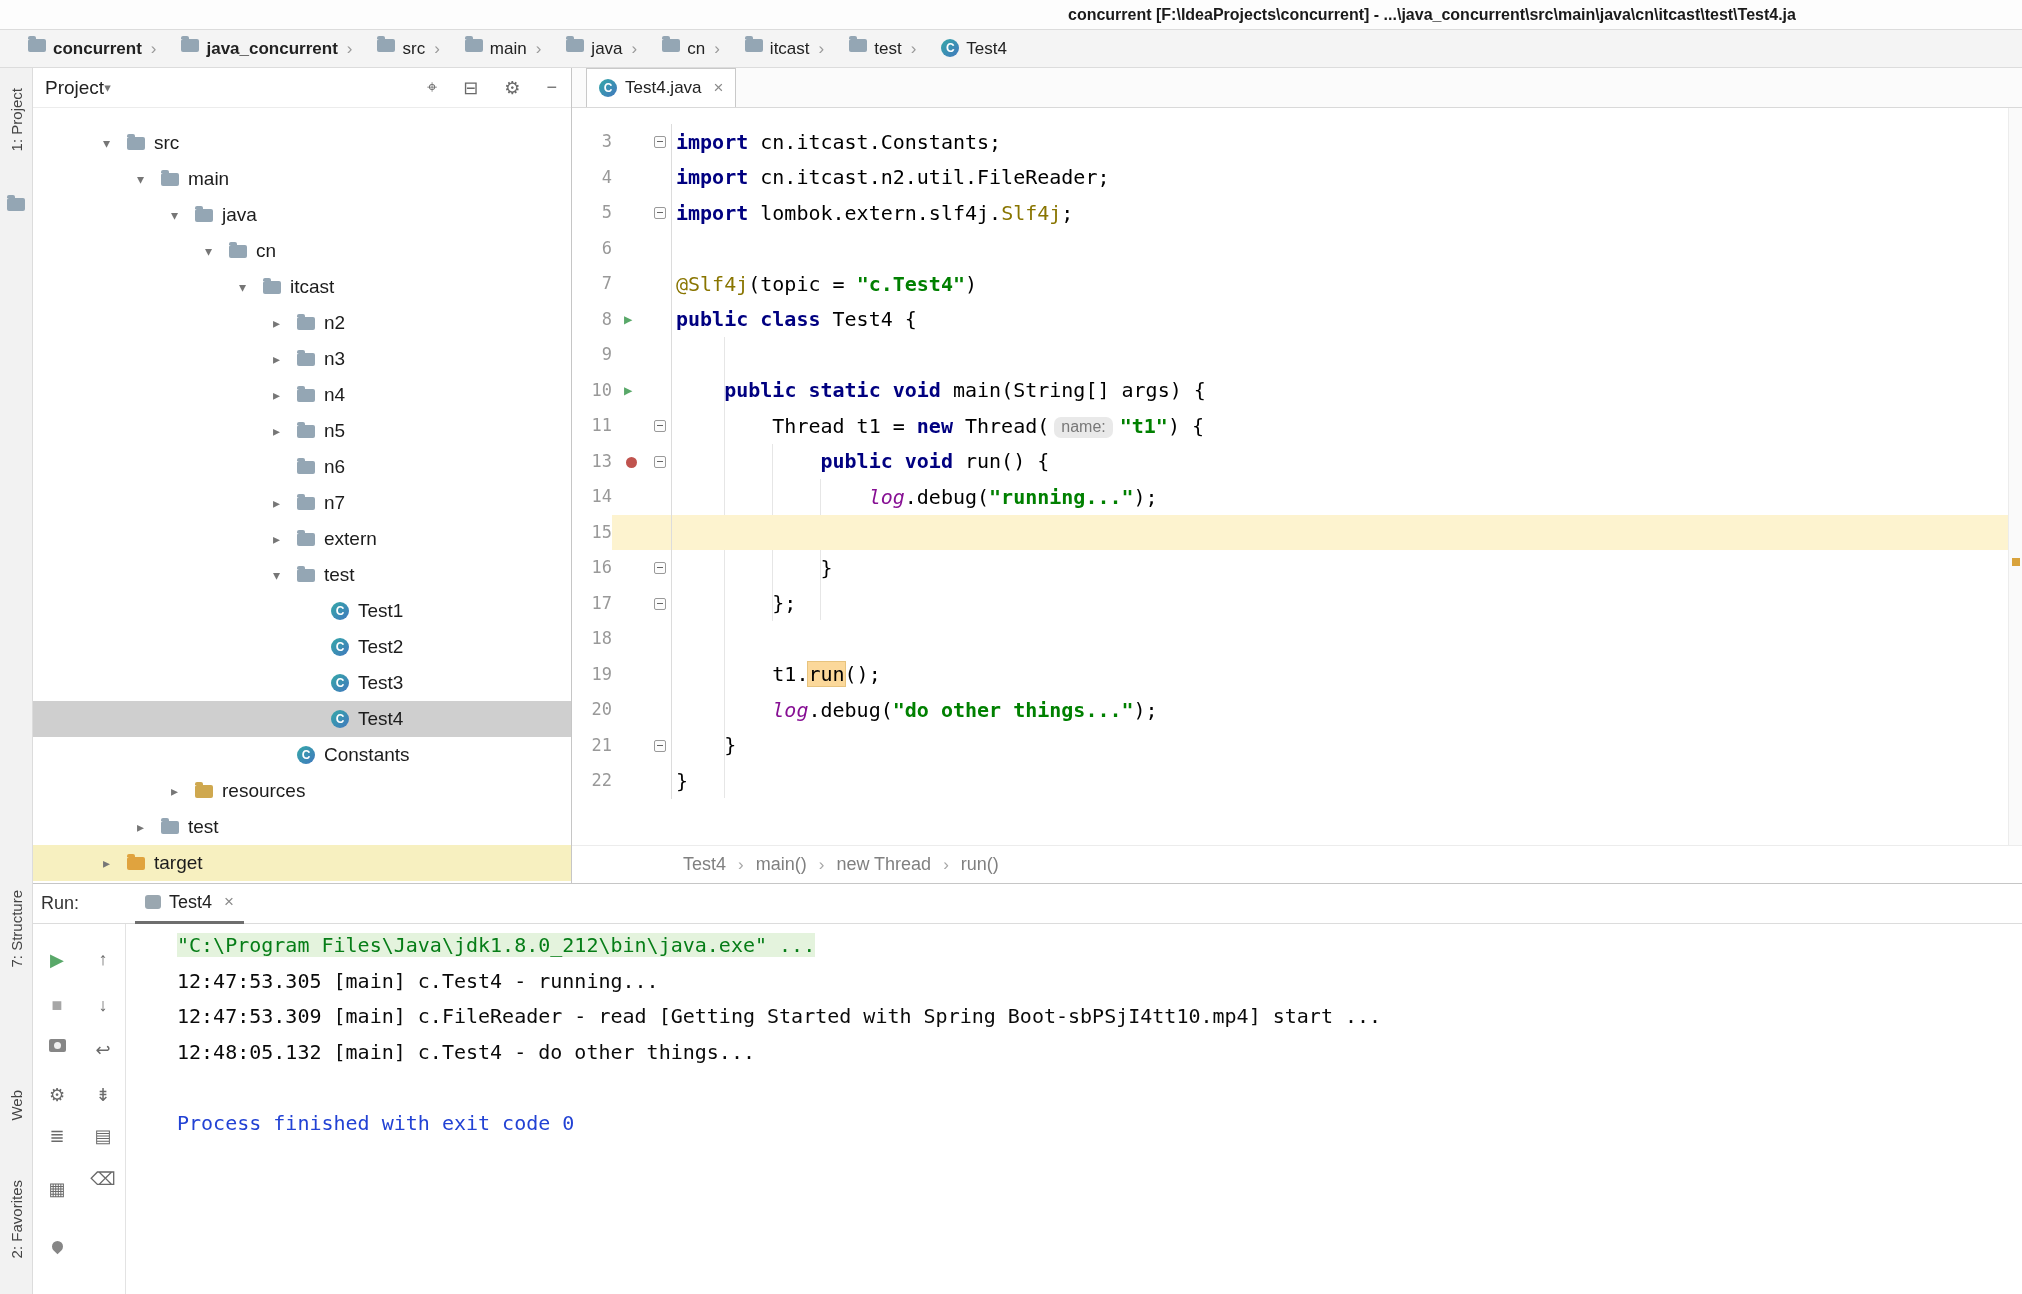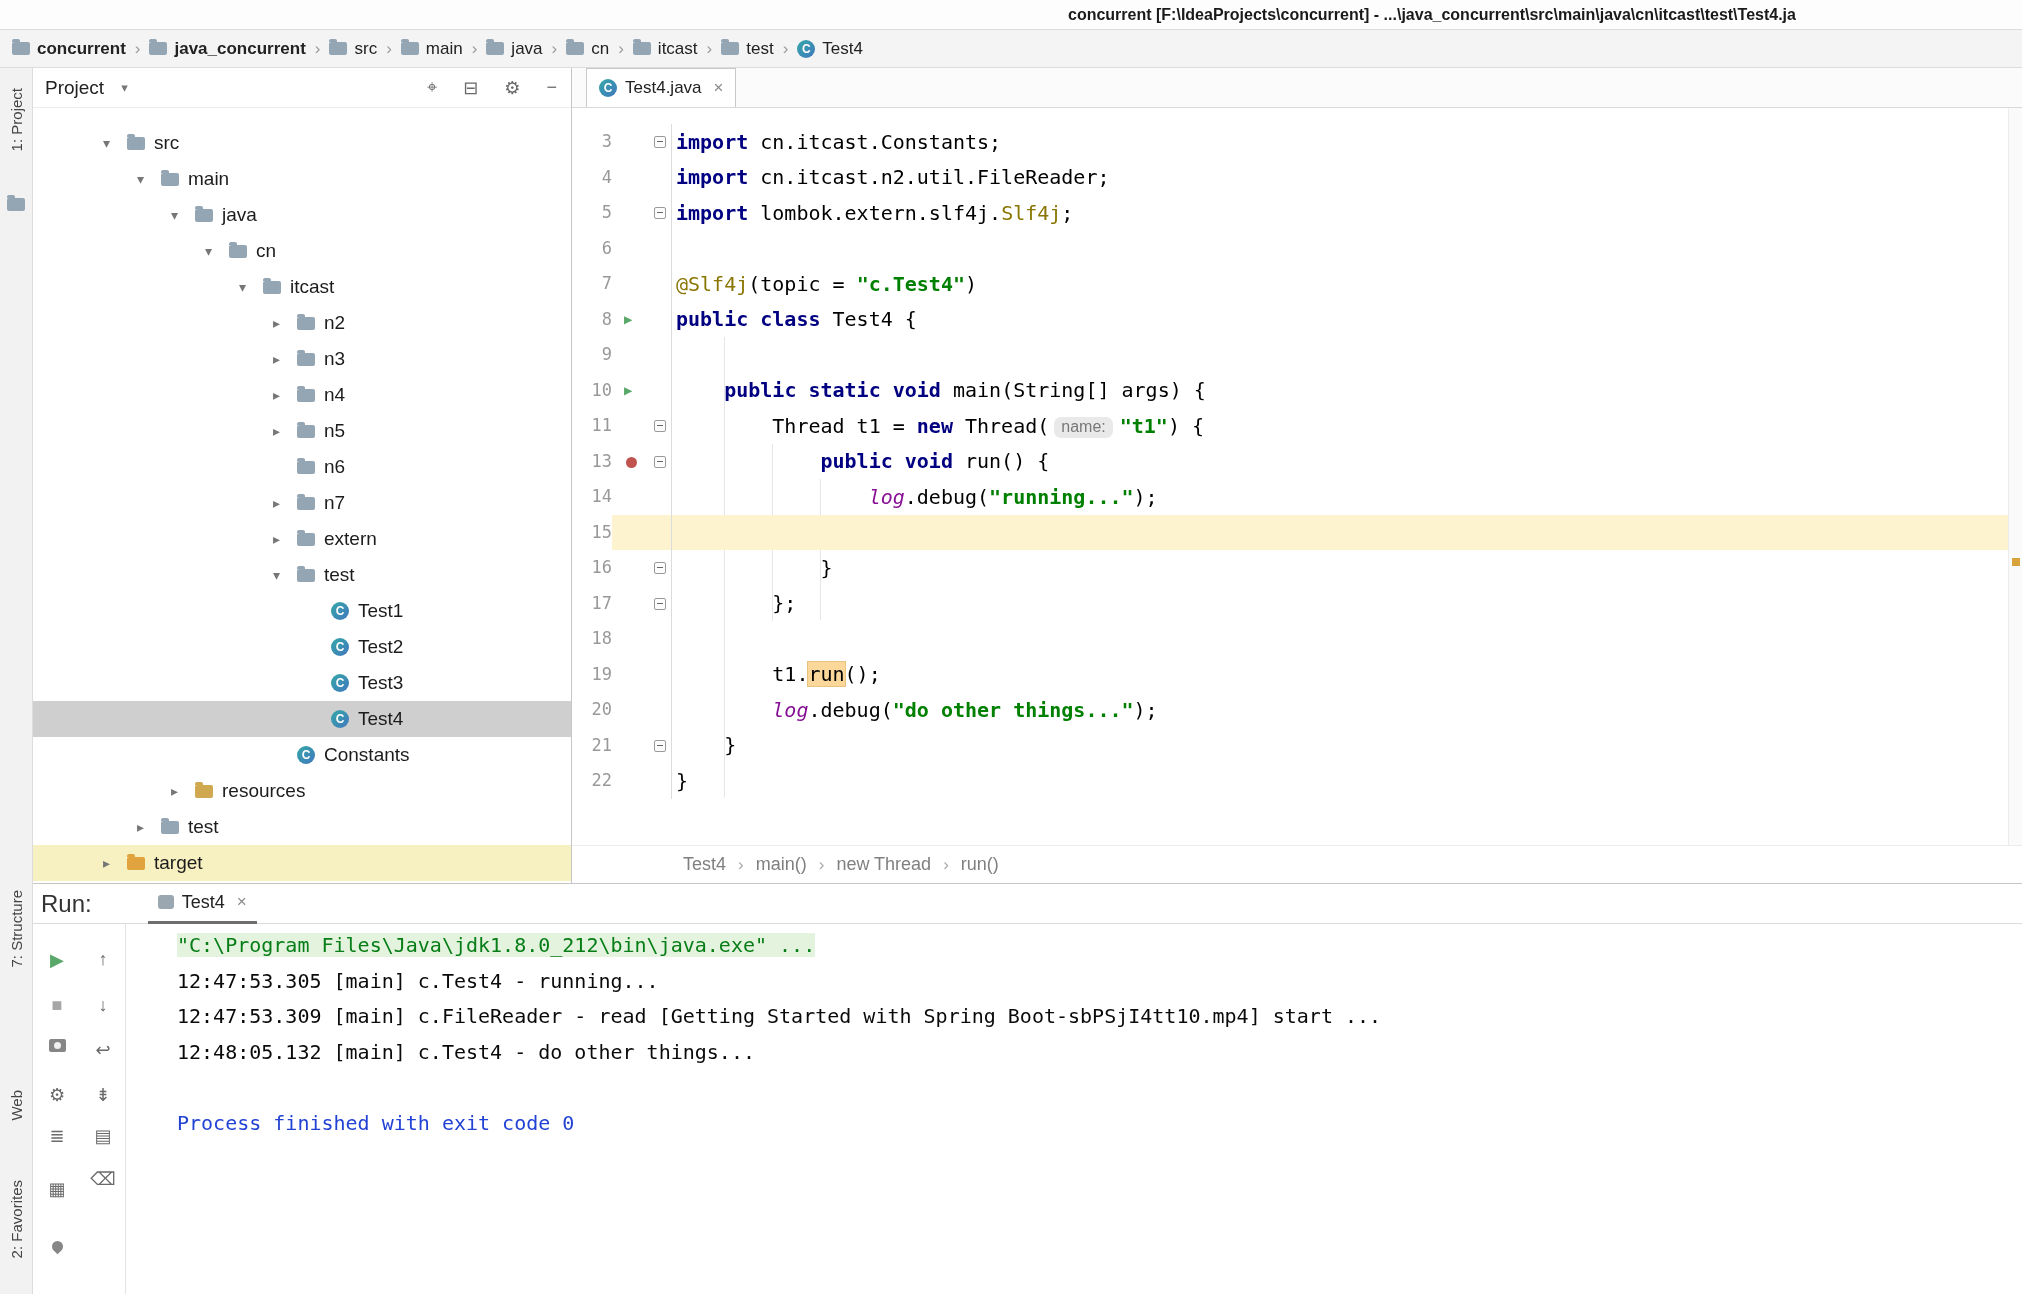--- a/index.html
+++ b/index.html
@@ -7,21 +7,21 @@
   .app { position:relative; width:2022px; height:1294px; background:#fff; overflow:hidden; }
 
   
   .menubar { position:absolute; left:0; top:0; right:0; height:30px; background:#fdfdfd; border-bottom:1px solid #dcdcdc; }
   .menu-items { position:absolute; left:40px; top:0; height:30px; display:flex; align-items:center; }
   .menu-item { padding:0 13px; font-size:17px; font-weight:bold; color:#111; white-space:nowrap; }
   .win-title { position:absolute; left:1068px; right:0; top:0; height:30px; line-height:30px; font-size:16px; font-weight:bold; color:#1a1a1a; white-space:nowrap; overflow:hidden; }
 
   
   .crumbbar { position:absolute; left:0; top:30px; right:0; height:38px; background:#f4f4f4; border-bottom:1px solid #dcdcdc; display:flex; align-items:center; padding-left:12px; }
-  .crumb { display:inline-flex; align-items:center; gap:7px; font-size:17px; color:#222; white-space:nowrap; }
+  .crumb { display:inline-flex; align-items:flex-start; gap:7px; font-size:17px; color:#222; white-space:nowrap;margin-left:16px; }
   .crumb.bold .crumb-label { font-weight:bold; }
   .crumb-sep { color:#9a9a9a; margin:0 9px; font-size:17px; }
 
   
   .folder-ico { display:inline-block; width:18px; height:13px; background:#94a6b4; border-radius:2px; position:relative; flex:none; }
   .folder-ico::before { content:''; position:absolute; top:-3px; left:0; width:8px; height:3px; background:inherit; border-radius:2px 2px 0 0; }
   .folder-ico.folder-excluded { background:#e0a33e; }
   .folder-ico.folder-resources { background:#cfa84f; }
   .cls-ico { display:inline-flex; width:18px; height:18px; border-radius:50%; background:linear-gradient(135deg,#35a8a8,#4178be); color:#fff; font-size:12px; font-weight:bold; align-items:center; justify-content:center; flex:none; }
   .cam-ico { display:inline-block; width:17px; height:13px; background:#868686; border-radius:2px; position:relative; }
@@ -30,21 +30,21 @@
 
   
   .stripe { position:absolute; left:0; top:68px; bottom:0; width:33px; background:#f2f2f2; border-right:1px solid #dcdcdc; }
   .stripe-item { position:absolute; left:0; width:32px; display:flex; justify-content:center; cursor:default; }
   .vlabel { writing-mode:vertical-rl; transform:rotate(180deg); font-size:15px; color:#444; white-space:nowrap; }
   .stripe-ico { position:absolute; left:7px; }
 
   
   .project-panel { position:absolute; left:33px; top:68px; width:539px; height:815px; background:#fff; border-right:1px solid #c6c6c6; overflow:hidden; }
   .pp-header { position:absolute; left:0; top:0; right:0; height:40px; display:flex; align-items:center; padding:0 14px 0 12px; border-bottom:1px solid #ececec; }
-  .pp-title { font-size:19px; color:#222; display:flex; align-items:center; gap:17px; }
+  .pp-title { font-size:19px; color:#222; display:flex; align-items:center; gap:0; }
   .pp-dd { color:#777; font-size:13px; }
   .pp-icons { margin-left:auto; display:flex; gap:26px; }
   .pp-icons span { color:#6a6a6a; font-size:18px; }
   .tree { position:absolute; left:0; top:40px; right:0; bottom:0; padding-top:17px; }
   .tree-row { height:36px; display:flex; align-items:center; white-space:nowrap; cursor:default; }
   .tree-row.selected { background:#cfcfcf; }
   .tree-row.hl-row { background:#f7f0c0; }
   .chev { width:24px; font-size:14px; color:#767676; flex:none; }
   .tree .folder-ico, .tree .cls-ico { margin-right:9px; }
   .tree-label { font-size:19px; color:#1c1c1c; }
@@ -79,21 +79,21 @@
   .bulb { position:absolute; left:22px; top:8px; width:15px; height:15px; border-radius:50%; background:#f6c644; box-shadow:0 3px 0 -1px #a9a9a9; }
 
   .ed-crumbs { position:absolute; left:0; bottom:0; right:0; height:38px; border-top:1px solid #ececec; display:flex; align-items:center; padding-left:111px; font-size:18px; color:#808080; background:#fff; }
   .ed-crumbs .crumb-sep { margin:0 12px; color:#a7a7a7; }
   .ed-scroll { position:absolute; right:0; top:40px; bottom:38px; width:14px; background:#fafafa; border-left:1px solid #ececec; }
   .ed-scroll .mark { position:absolute; left:3px; top:450px; width:8px; height:8px; background:#d9a33c; }
 
   
   .run-panel { position:absolute; left:33px; right:0; top:883px; bottom:0; background:#fff; border-top:1px solid #c6c6c6; }
   .run-header { position:absolute; left:0; top:0; right:0; height:40px; border-bottom:1px solid #dcdcdc; display:flex; align-items:center; }
-  .run-label { font-size:24px; color:#333; margin-left:8px; }
+  .run-label { font-size:18px; color:#333; margin-left:8px; }
   .run-tab { margin-left:56px; height:40px; display:flex; align-items:center; gap:8px; padding:0 10px; font-size:18px; color:#222; border-bottom:3px solid #6e6e6e; }
   .runtab-ico { width:16px; height:14px; background:#9aa7b0; border-radius:3px; }
   .run-toolbar-1, .run-toolbar-2 { position:absolute; top:40px; bottom:0; }
   .run-toolbar-1 { left:0; width:48px; }
   .run-toolbar-2 { left:48px; width:45px; border-right:1px solid #e3e3e3; }
   .rt-ico { position:absolute; left:0; width:100%; text-align:center; font-size:18px; color:#6a6a6a; cursor:pointer; }
   .rt-ico.green { color:#59a869; }
   .rt-ico.dim { color:#a6a6a6; }
 
   .console { position:absolute; left:93px; right:0; top:40px; bottom:0; padding:4px 0 0 51px; font-family:"DejaVu Sans Mono", monospace; overflow:hidden; }

